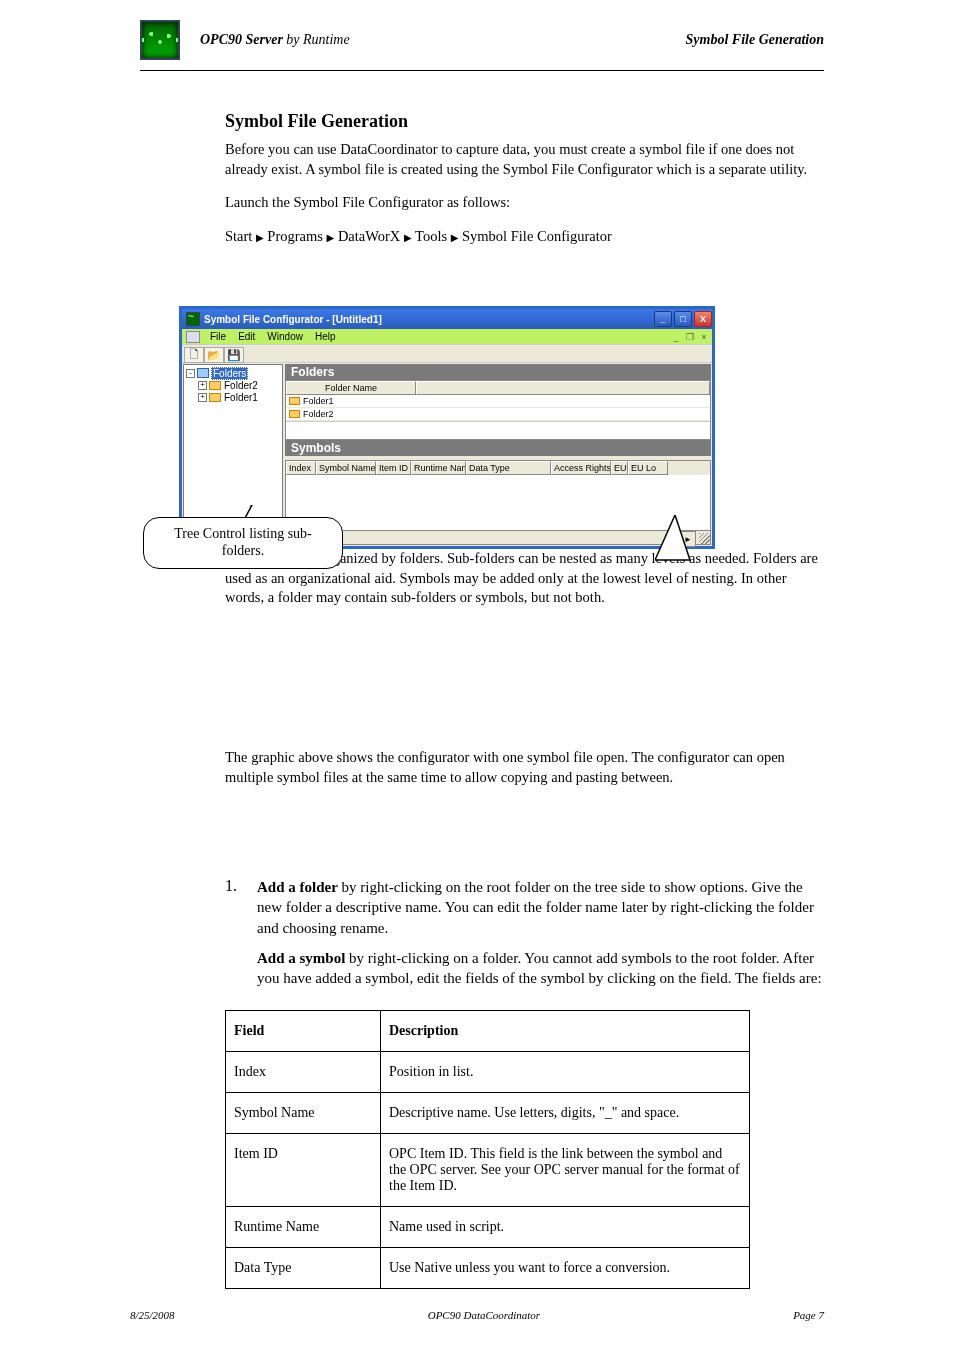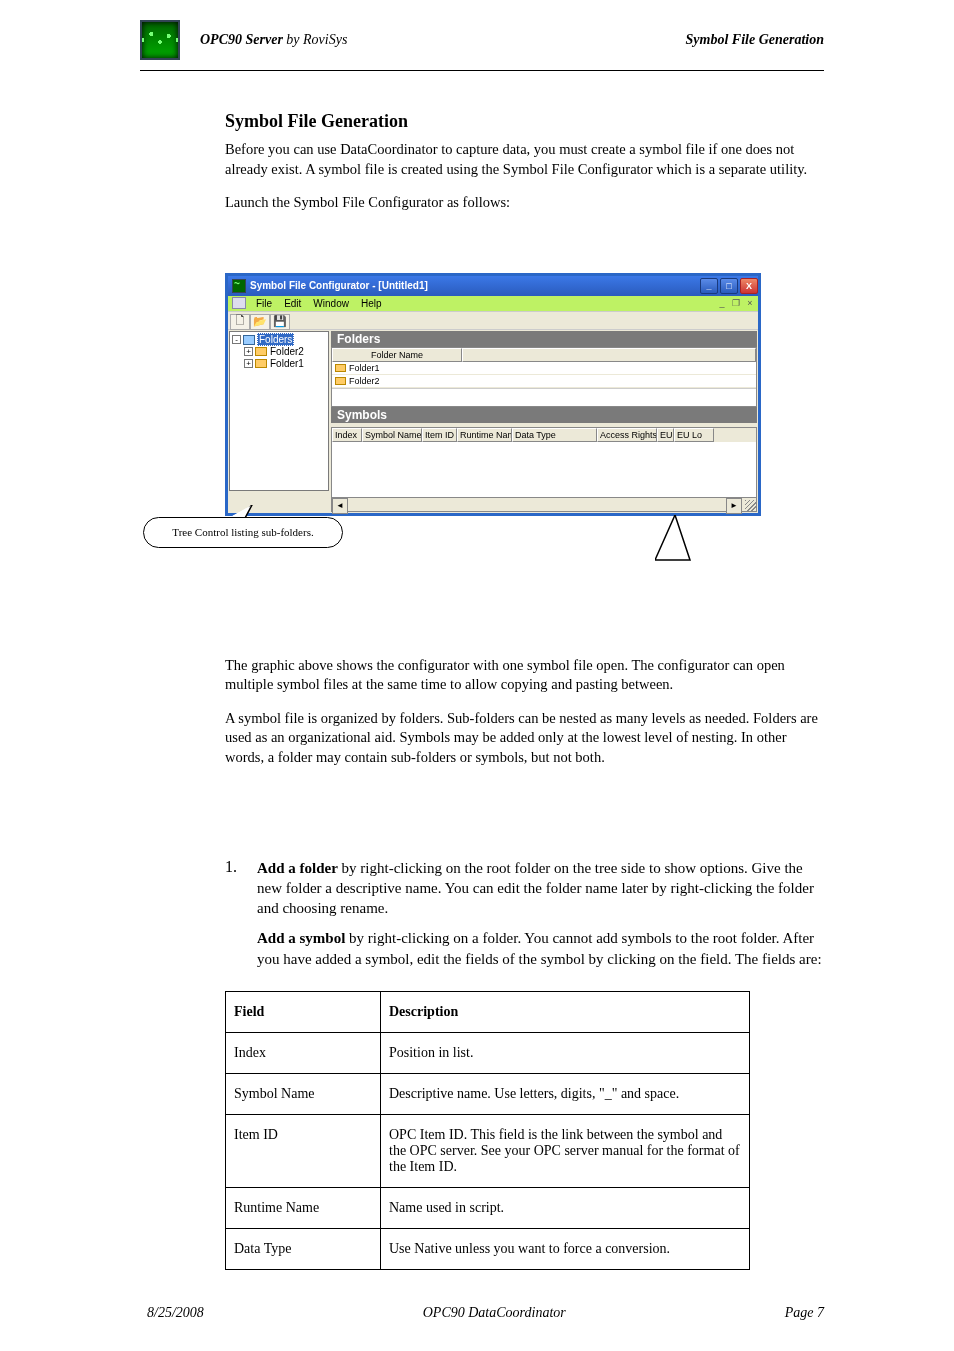--- a/index.html
+++ b/index.html
@@ -38,21 +38,21 @@
   .header-text .product { font-weight: bold; text-align: right; }
   .hr { border: none; border-top: 1px solid #000; margin-top: 10px; }
 
   .section-title { font-weight: bold; font-size: 18px; margin: 40px 0 8px 85px; }
   .body-text { font-size: 14.5px; margin-left: 85px; margin-bottom: 14px; line-height: 1.35; }
   .body-text .arrow { font-size: 10px; vertical-align: middle; }
 
   
   .win {
     width: 536px;
-    margin-left: 85px;
+    margin-left: 39px;
     margin-top: 60px;
     border: 3px solid #2a67c7;
     font-family: Tahoma, Arial, sans-serif;
     font-size: 10px;
     background: #ece9d8;
     position: relative;
   }
   .titlebar {
     background: linear-gradient(#3b78e7, #2a5bbd);
     color: #fff;
@@ -192,21 +192,21 @@
     background: repeating-linear-gradient(135deg, #888 0 1px, transparent 1px 3px); }
 
   
   .callout {
     position: absolute;
     border: 1.5px solid #000;
     border-radius: 16px;
     background: #fff;
     padding: 8px 14px;
     font-family: "Times New Roman", serif;
-    font-size: 11px;
+    font-size: 14px;
     line-height: 1.2;
     text-align: center;
   }
   .callout-left { left: 143px; top: 517px; width: 200px; }
   .callout-right { left: 505px; top: 554px; width: 270px; }
   .callout-tail-left {
     position: absolute;
     left: 202px; top: 505px;
     width: 0; height: 0;
   }
@@ -237,46 +237,53 @@
     padding: 12px 8px;
     text-align: left;
     vertical-align: top;
   }
   .fields-table th { font-weight: bold; }
   .fc1 { width: 155px; }
 
   .footer {
     position: absolute;
     bottom: 30px;
-    left: 147px;
+    left: 130px;
     right: 130px;
     display: flex;
     font-style: italic;
-    font-size: 14px;
+    font-size: 11px;
   }
   .footer-center { flex: 1; text-align: center; }
 </style>
 </head>
 <body>
 
 <div class="page">
   <div class="header">
     <div class="logo-icon"></div>
     <div class="header-text">
       <span class="product">OPC90 Server</span>
-      <span>by RoviSys</span>
+      <span>by Runtime</span>
       <span style="float:right; font-style: italic; font-weight: bold;">Symbol File Generation</span>
     </div>
   </div>
   <hr class="hr">
 
   <div class="section-title">Symbol File Generation</div>
 
   <div class="body-text">Before you can use DataCoordinator to capture data, you must create a symbol file if one does not already exist. A symbol file is created using the Symbol File Configurator which is a separate utility.</div>
   <div class="body-text">Launch the Symbol File Configurator as follows:</div>
+  <div class="body-text">
+    <span>Start</span> <span class="arrow">▶</span>
+    <span>Programs</span> <span class="arrow">▶</span>
+    <span>DataWorX</span> <span class="arrow">▶</span>
+    <span>Tools</span> <span class="arrow">▶</span>
+    <span>Symbol File Configurator</span>
+  </div>
 
   <div class="win">
     <div class="titlebar">
       <div class="titlebar-icon"></div>
       <span>Symbol File Configurator  - [Untitled1]</span>
       <div class="win-buttons">
         <div class="win-btn">_</div>
         <div class="win-btn">□</div>
         <div class="win-btn close">X</div>
       </div>
@@ -365,22 +372,22 @@
   </div>
   <div class="callout callout-left">Tree Control listing sub-folders.</div>
 
   <div class="callout-tail-right">
     <svg width="70" height="60">
         <path d="M 20 0 L 0 45 L 20 45" stroke="#000" fill="#fff" stroke-width="1.5"></path>
         <path d="M 20 0 L 35 45 L 20 45" stroke="#000" fill="#fff" stroke-width="1.5"></path>
       </svg>
   </div>
 
+  <div class="body-text">A symbol file is organized by folders.  Sub-folders can be nested as many levels as needed.  Folders are used as an organizational aid.  Symbols may be added only at the lowest level of nesting.  In other words, a folder may contain sub-folders or symbols, but not both.</div>
   <div class="body-text" style="margin-top: 140px;">The graphic above shows the configurator with one symbol file open.  The configurator can open multiple symbol files at the same time to allow copying and pasting between.</div>
-  <div class="body-text">A symbol file is organized by folders.  Sub-folders can be nested as many levels as needed.  Folders are used as an organizational aid.  Symbols may be added only at the lowest level of nesting.  In other words, a folder may contain sub-folders or symbols, but not both.</div>
 
   <div class="step-row">
     <div class="step-num">1.</div>
     <div class="step-body">
       <p><b>Add a folder</b><span> by right-clicking on the root folder on the tree side to show options.  Give the new folder a descriptive name.  You can edit the folder name later by right-clicking the folder and choosing rename.</span></p>
       <p><b>Add a symbol</b><span> by right-clicking on a folder.  You cannot add symbols to the root folder.  After you have added a symbol, edit the fields of the symbol by clicking on the field.  The fields are:</span></p>
     </div>
   </div>
 
   <table class="fields-table">

